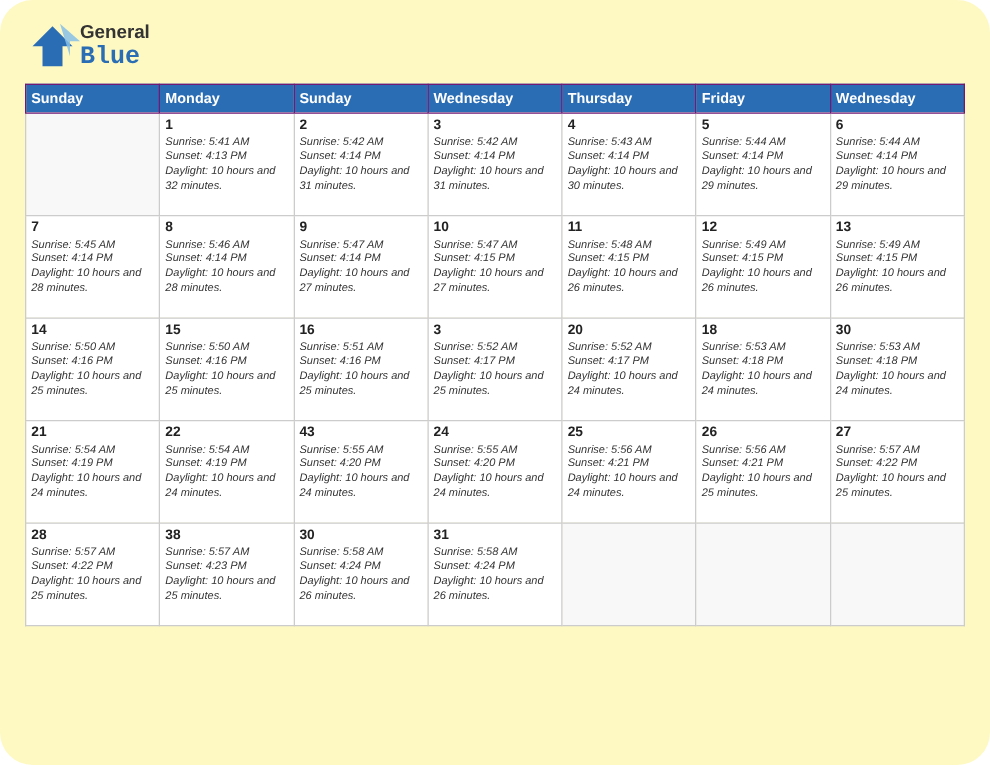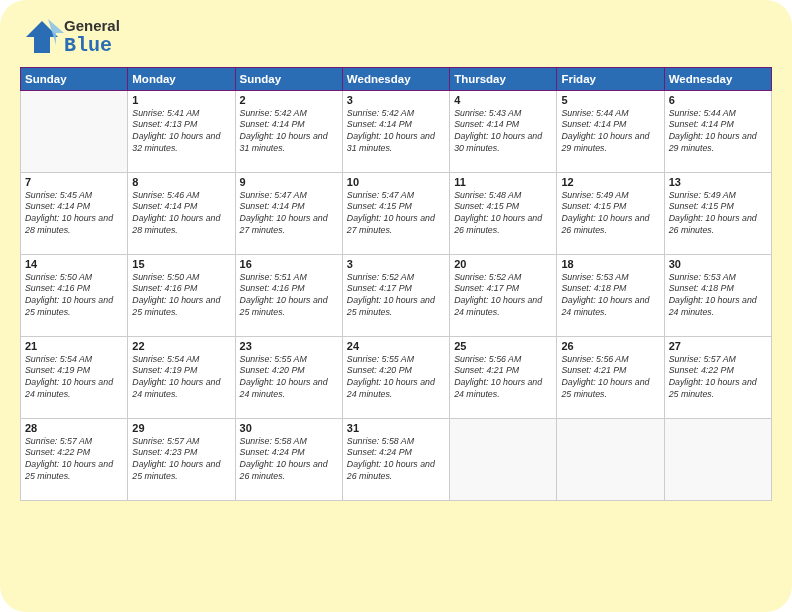--- a/index.html
+++ b/index.html
@@ -205,21 +205,21 @@
         <tr>
           <td>
             <span class="day-num">21</span>
             <div class="cell-text">Sunrise: 5:54 AM<br>Sunset: 4:19 PM<br>Daylight: 10 hours and 24 minutes.</div>
           </td>
           <td>
             <span class="day-num">22</span>
             <div class="cell-text">Sunrise: 5:54 AM<br>Sunset: 4:19 PM<br>Daylight: 10 hours and 24 minutes.</div>
           </td>
           <td>
-            <span class="day-num">23</span>
+            <span class="day-num">43</span>
             <div class="cell-text">Sunrise: 5:55 AM<br>Sunset: 4:20 PM<br>Daylight: 10 hours and 24 minutes.</div>
           </td>
           <td>
             <span class="day-num">24</span>
             <div class="cell-text">Sunrise: 5:55 AM<br>Sunset: 4:20 PM<br>Daylight: 10 hours and 24 minutes.</div>
           </td>
           <td>
             <span class="day-num">25</span>
             <div class="cell-text">Sunrise: 5:56 AM<br>Sunset: 4:21 PM<br>Daylight: 10 hours and 24 minutes.</div>
           </td>
@@ -231,21 +231,21 @@
             <span class="day-num">27</span>
             <div class="cell-text">Sunrise: 5:57 AM<br>Sunset: 4:22 PM<br>Daylight: 10 hours and 25 minutes.</div>
           </td>
         </tr>
         <tr>
           <td>
             <span class="day-num">28</span>
             <div class="cell-text">Sunrise: 5:57 AM<br>Sunset: 4:22 PM<br>Daylight: 10 hours and 25 minutes.</div>
           </td>
           <td>
-            <span class="day-num">29</span>
+            <span class="day-num">38</span>
             <div class="cell-text">Sunrise: 5:57 AM<br>Sunset: 4:23 PM<br>Daylight: 10 hours and 25 minutes.</div>
           </td>
           <td>
             <span class="day-num">30</span>
             <div class="cell-text">Sunrise: 5:58 AM<br>Sunset: 4:24 PM<br>Daylight: 10 hours and 26 minutes.</div>
           </td>
           <td>
             <span class="day-num">31</span>
             <div class="cell-text">Sunrise: 5:58 AM<br>Sunset: 4:24 PM<br>Daylight: 10 hours and 26 minutes.</div>
           </td>

